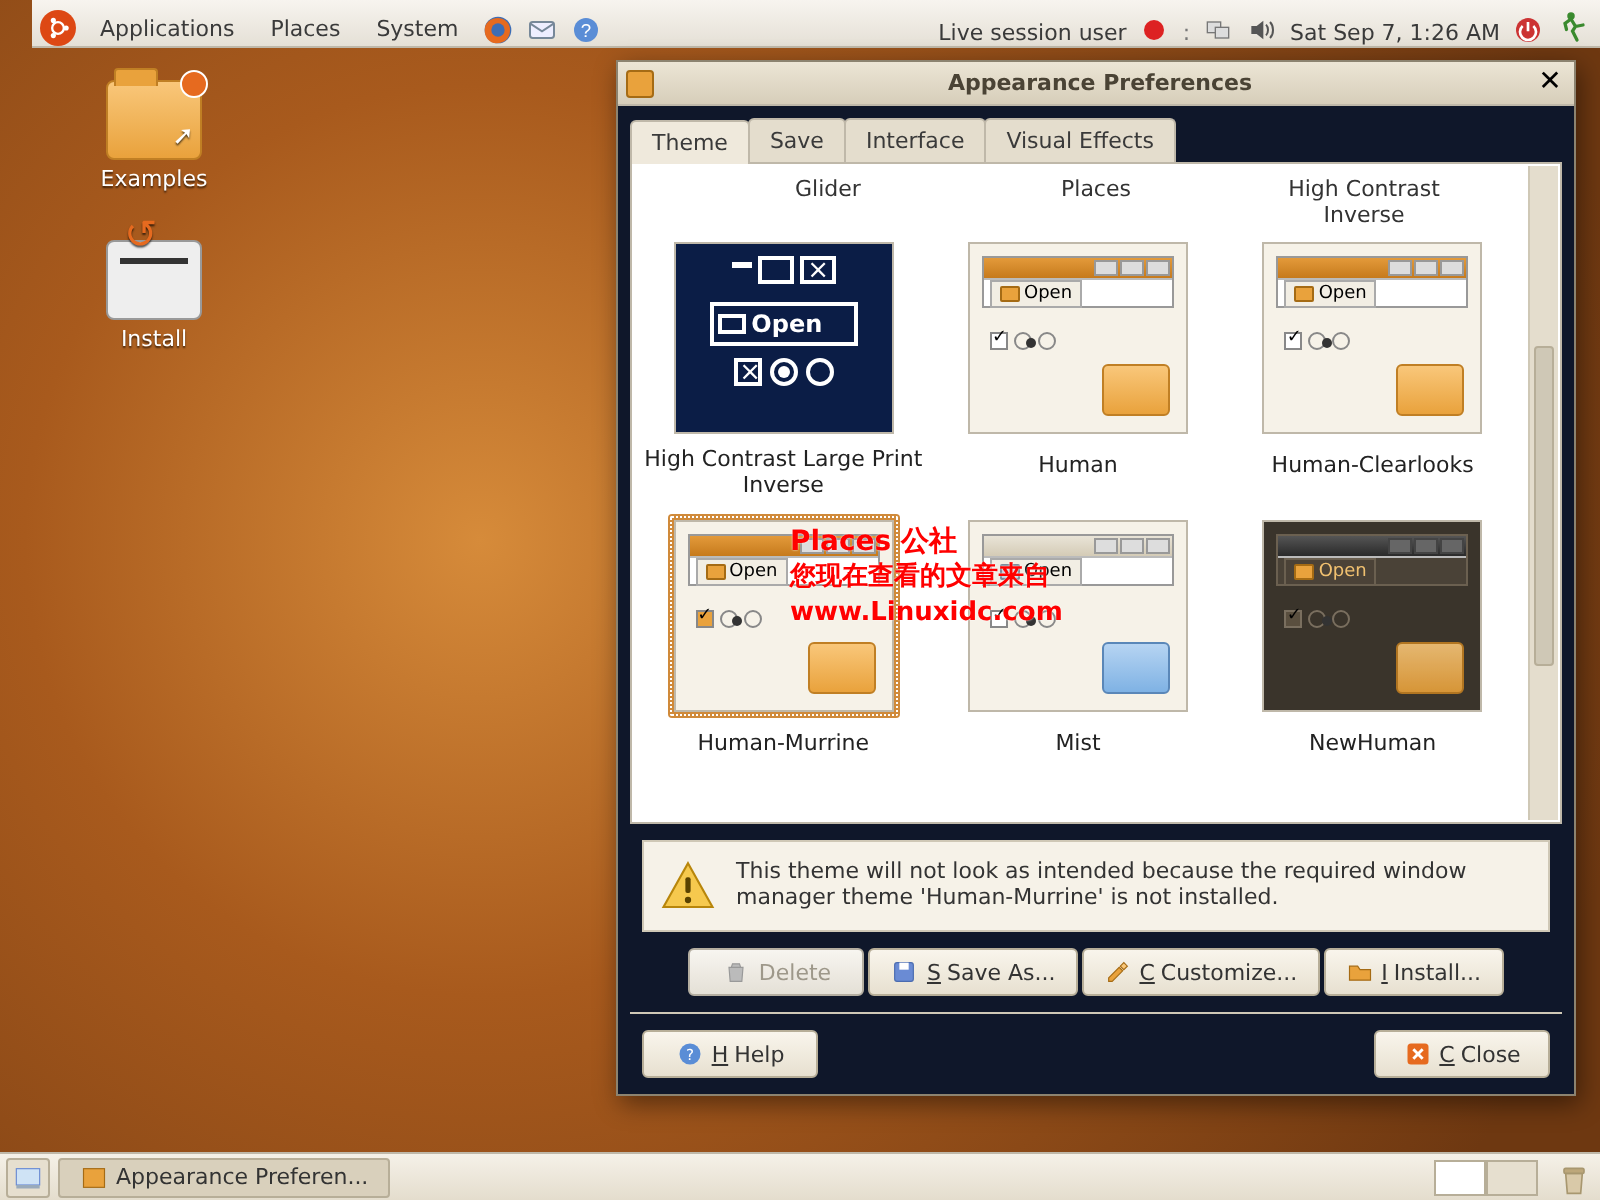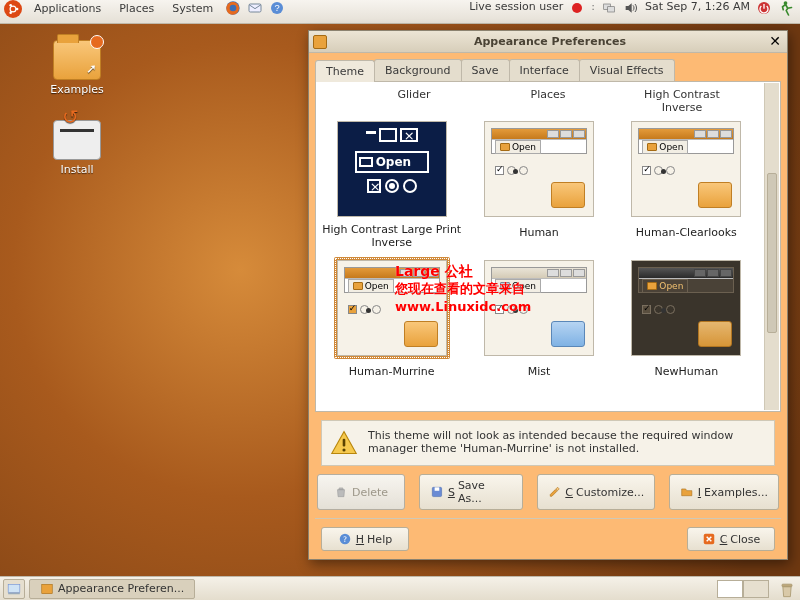--- a/index.html
+++ b/index.html
@@ -8,24 +8,24 @@
     font-size: 11px;
     width: 800px; height: 600px;
     overflow: hidden;
     background: radial-gradient(circle at 30% 45%, #d68b3a 0%, #a85a1d 35%, #6e3811 90%);
     position: relative;
     color: #000;
   }
 
   
   .top-panel {
-    position: absolute; top:0; left:0; right:0; height:24px;
+    position: absolute; top:0; left:16px; right:0; height:24px;
     background: linear-gradient(#f7f4ef,#e5e0d6);
     border-bottom:1px solid #bfb8a9;
-    display:flex; align-items:flex-start; padding:0 4px; gap:6px;
+    display:flex; align-items:flex-end; padding:0 4px; gap:6px;
     color:#3a3a3a; font-size:11px;
   }
   .ubuntu-logo{width:18px;height:18px;border-radius:50%;background:#dd4814;display:flex;align-items:center;justify-content:center;}
   .ubuntu-logo svg{width:14px;height:14px;}
   .menu-item{padding:2px 6px;}
   .spacer{flex:1;}
   .tray-icon{width:16px;height:16px;display:inline-flex;align-items:center;justify-content:center;}
   .red-dot{width:10px;height:10px;border-radius:50%;background:#d22;}
   .run-man{width:18px;height:18px;color:#3a8a2e;}
 
@@ -33,21 +33,21 @@
   .desk-icon{position:absolute;width:70px;text-align:center;color:#fff;font-size:11px;text-shadow:0 1px 1px #000a;}
   .desk-icon .glyph{width:48px;height:40px;margin:0 auto 3px;}
   .folder-glyph{background:linear-gradient(#f9c77a,#e9a23c);border:1px solid #c07f24;border-radius:4px;position:relative;}
   .folder-glyph:before{content:"";position:absolute;top:-7px;left:3px;width:20px;height:8px;border-radius:2px 2px 0 0;background:#e9a23c;border:1px solid #c07f24;border-bottom:none;}
   .drive-glyph{background:#eee;border:1px solid #999;border-radius:4px;position:relative;}
   .drive-glyph:after{content:"";position:absolute;top:8px;left:6px;right:6px;height:3px;background:#333;}
 
   
   .dialog{
     position:absolute; left:308px; top:30px; width:480px;
-    background:#fdba74;
+    background:#0f172a;
     border:1px solid #8c8370;
     box-shadow:2px 4px 12px rgba(0,0,0,0.45);
   }
   .title-bar{
     height:22px;background:linear-gradient(#ece5d5,#d7ceba);
     border-bottom:1px solid #bfb8a9;
     display:flex;align-items:center;padding:0 4px;font-weight:bold;color:#4a4335;
   }
   .title-bar .t-icon{width:14px;height:14px;background:#e9a23c;border:1px solid #a56b14;border-radius:2px;margin-right:6px;}
   .title-bar .title-text{flex:1;text-align:center;}
@@ -102,21 +102,21 @@
 
   
   .dark-thumb{background:#3a342b;}
   .dark-thumb .mini-open{background:#4b4237;border-color:#6b6050;color:#f0c070;}
   .dark-thumb .big-fold{filter:brightness(0.92);}
 
   
   .warning-box{margin:8px 12px;background:#f6f2e8;border:1px solid #cfc8b6;padding:8px;display:flex;gap:10px;align-items:flex-start;color:#333;}
   .warn-icon{width:28px;height:28px;flex-shrink:0;}
   .warn-icon svg{width:28px;height:28px;}
-  .btn-row{display:flex;gap:14px;justify-content:center;margin:0 8px 8px;}
+  .btn-row{display:flex;gap:2px;justify-content:center;margin:0 8px 8px;}
   .btn{min-width:88px;padding:4px 10px;background:linear-gradient(#f9f5ec,#e7e0d0);border:1px solid #b7ae98;border-radius:3px;display:inline-flex;align-items:center;gap:4px;justify-content:center;color:#333;cursor:pointer;font-size:11px;}
   .btn.disabled{color:#a19881;filter:grayscale(0.4);cursor:default;}
   .btn .ic{width:14px;height:14px;}
   .foot-row{border-top:1px solid #cfc8b6;margin:0 6px;padding:8px 6px;display:flex;justify-content:space-between;}
 
   
   .bottom-panel{position:absolute;left:0;right:0;bottom:0;height:24px;background:linear-gradient(#f5f1e8,#e4ddcd);border-top:1px solid #bfb8a9;display:flex;align-items:center;padding:0 3px;gap:4px;}
   .task-btn{height:20px;padding:0 10px;display:flex;align-items:center;gap:4px;background:#d9d0bc;border:1px solid #b7ae98;border-radius:2px;color:#333;}
   .show-desktop{width:22px;height:20px;background:#e6dfcf;border:1px solid #b7ae98;border-radius:2px;display:flex;align-items:center;justify-content:center;}
   .ws-switch{margin-left:auto;display:flex;gap:0;}
@@ -216,21 +216,20 @@
 
 <div class="dialog">
   <div class="title-bar">
     <span class="t-icon"></span>
     <span class="title-text">Appearance Preferences</span>
     <span class="close-x">✕</span>
   </div>
 
   <div class="tabs">
     <div class="tab active">Theme</div>
-    <div class="tab">Background</div>
     <div class="tab">Save</div>
     <div class="tab">Interface</div>
     <div class="tab">Visual Effects</div>
   </div>
 
   <div class="themes-pane">
     <div class="cutoff-row">
       <span>Glider</span>
       <span>Places</span>
       <span>High Contrast Inverse</span>
@@ -425,21 +424,21 @@
       <u>C</u>
         <span style="margin-left:-1px">Customize...</span>
     </span>
     <span class="btn">
       <span class="ic">
           <svg viewBox="0 0 24 24">
             <path d="M3 7h7l2 3h9v9H3z" fill="#e9a23c" stroke="#a56b14"></path>
           </svg>
         </span>
       <u>I</u>
-        <span style="margin-left:-1px">Examples...</span>
+        <span style="margin-left:-1px">Install...</span>
     </span>
   </div>
 
   <div class="foot-row">
     <span class="btn">
       <span class="ic">
           <svg viewBox="0 0 24 24">
             <circle cx="12" cy="12" r="9" fill="#5a8dd6"></circle>
             <text x="12" y="17" text-anchor="middle" font-size="13" fill="#fff">?</text>
           </svg>
@@ -454,21 +453,21 @@
             <path d="M8 8l8 8M16 8l-8 8" stroke="#fff" stroke-width="2.5"></path>
           </svg>
         </span>
       <u>C</u>
         <span style="margin-left:-1px">Close</span>
     </span>
   </div>
 </div>
 
 <div class="watermark">
-  <div class="big">Large 公社</div>
+  <div class="big">Places 公社</div>
   <div>您现在查看的文章来自</div>
   <div>www.Linuxidc.com</div>
 </div>
 
 <div class="bottom-panel">
   <span class="show-desktop">
     <svg width="14" height="12" viewBox="0 0 24 20">
         <rect x="2" y="2" width="20" height="14" fill="#cfe3f5" stroke="#6a8bd4"></rect>
         <rect x="2" y="16" width="20" height="3" fill="#9ab"></rect>
       </svg>

